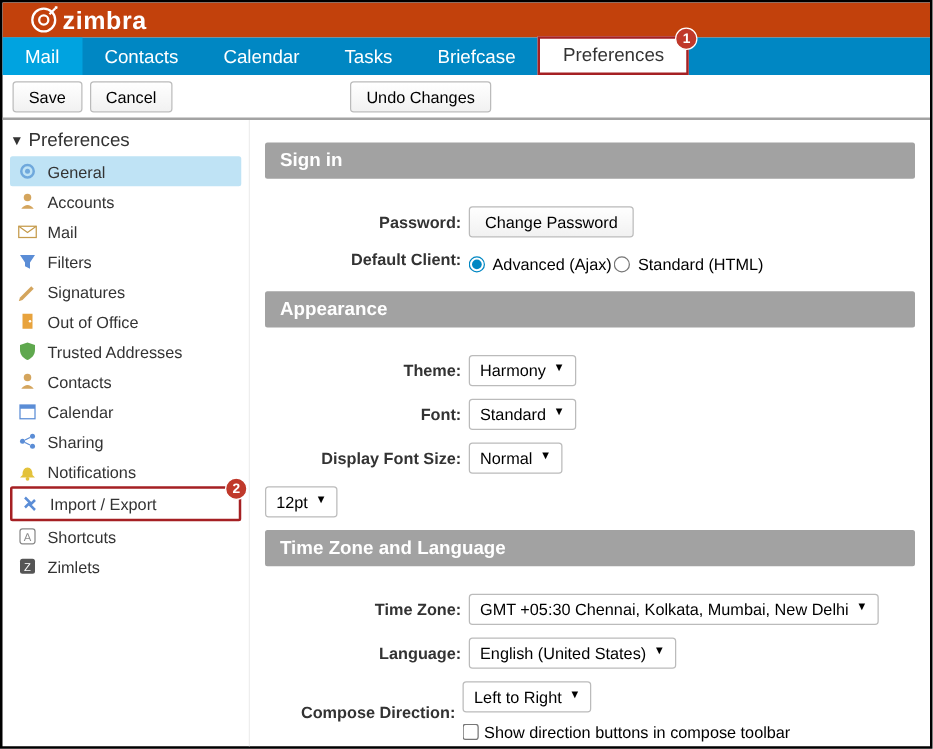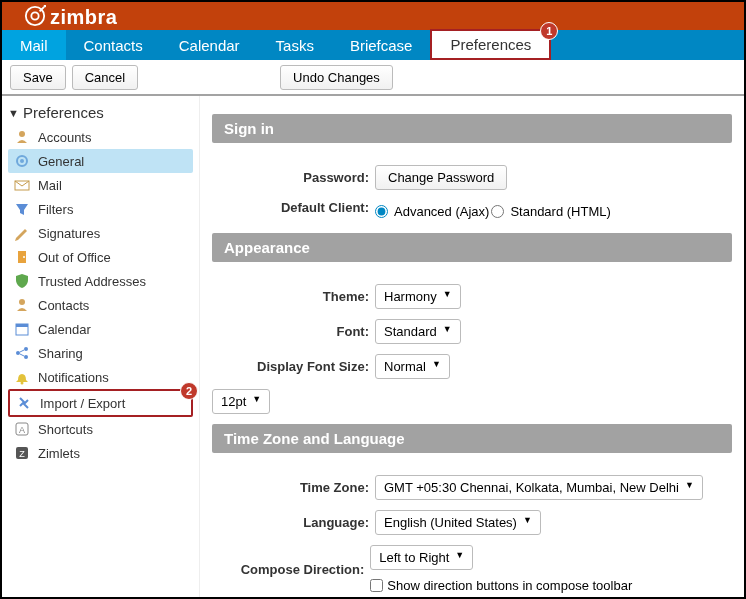--- a/index.html
+++ b/index.html
@@ -75,37 +75,37 @@
 </div>
 
 <div class="content">
 
   <div class="sidebar">
     <div class="side-header">
       <span class="caret">▼</span>
       <span>Preferences</span>
     </div>
     <ul class="side-list">
+      <li class="side-item active">
+        <span class="side-icon">
+            <svg width="16" height="16" viewBox="0 0 16 16">
+              <circle cx="8" cy="8" r="5" fill="none" stroke="#6fa8dc" stroke-width="2"></circle>
+              <circle cx="8" cy="8" r="2" fill="#6fa8dc"></circle>
+            </svg>
+          </span>
+        <span>General</span>
+      </li>
       <li class="side-item">
         <span class="side-icon">
             <svg width="16" height="16" viewBox="0 0 16 16">
               <circle cx="8" cy="5" r="3" fill="#d4a55d"></circle>
               <path d="M3 14 q5-6 10 0" fill="#d4a55d"></path>
             </svg>
           </span>
         <span>Accounts</span>
-      </li>
-      <li class="side-item active">
-        <span class="side-icon">
-            <svg width="16" height="16" viewBox="0 0 16 16">
-              <circle cx="8" cy="8" r="5" fill="none" stroke="#6fa8dc" stroke-width="2"></circle>
-              <circle cx="8" cy="8" r="2" fill="#6fa8dc"></circle>
-            </svg>
-          </span>
-        <span>General</span>
       </li>
       <li class="side-item">
         <span class="side-icon">
             <svg width="16" height="16" viewBox="0 0 16 16">
               <rect x="1" y="4" width="14" height="9" fill="#fff" stroke="#c59b4c"></rect>
               <path d="M1 4 l7 5 7-5" fill="none" stroke="#c59b4c"></path>
             </svg>
           </span>
         <span>Mail</span>
       </li>

